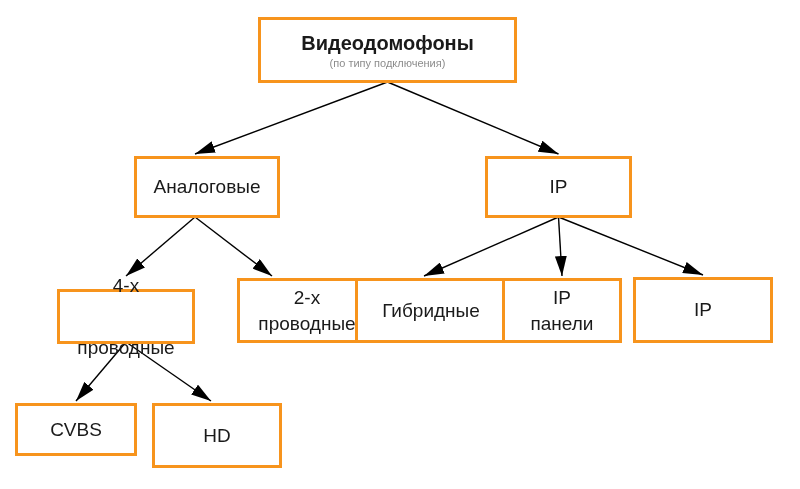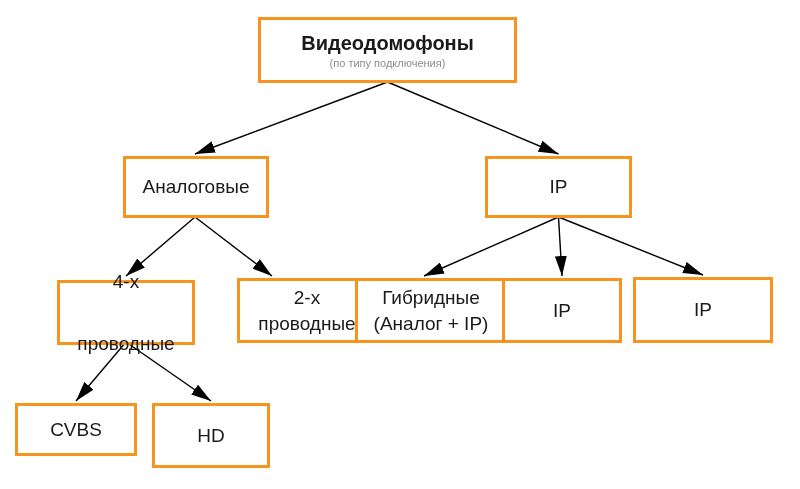--- a/index.html
+++ b/index.html
@@ -38,29 +38,29 @@
     color: var(--title);
     font-size: 19px;
     line-height: 1.32;
   }
   .node span { display: block; }
   .node .t-title { font-weight: bold; font-size: 20px; line-height: 1.3; }
   .node .t-subtitle { color: var(--subtitle); font-size: 11px; line-height: 1.3; }
 
   
   .n-root      { left: 258px; top: 17px;  width: 259px; height: 66px; }
-  .n-analog    { left: 123px; top: 156px; width: 146px; height: 62px; }
+  .n-analog    { left: 134px; top: 156px; width: 146px; height: 62px; }
   .n-ip        { left: 485px; top: 156px; width: 147px; height: 62px; }
-  .n-four-wire { left: 57px;  top: 280px; width: 138px; height: 65px; gap: 36px; }
+  .n-four-wire { left: 57px;  top: 289px; width: 138px; height: 55px; gap: 36px; }
   .n-two-wire  { left: 202px; top: 278px; width: 140px; height: 65px; margin-left: 35px; }
   .n-hybrid    { left: 355px; top: 278px; width: 152px; height: 65px; }
   .n-ip-panels { left: 502px; top: 278px; width: 120px; height: 65px; }
   .n-ip-full   { left: 633px; top: 277px; width: 140px; height: 66px; }
   .n-cvbs      { left: 15px;  top: 403px; width: 122px; height: 53px; }
-  .n-hd        { left: 152px; top: 403px; width: 118px; height: 65px; }
+  .n-hd        { left: 152px; top: 403px; width: 130px; height: 65px; }
 </style>
 </head>
 <body>
 
 <div class="canvas" id="diagram">
 
   <svg class="edges" id="edges-svg" width="800" height="489" viewBox="0 0 800 489" xmlns="http://www.w3.org/2000/svg">
     <defs>
       <marker id="arrowhead" viewBox="0 0 10 6" refX="10" refY="3" markerWidth="20" markerHeight="12" orient="auto" markerUnits="userSpaceOnUse">
         <path class="head" d="M0,0 L10,3 L0,6 Z"></path>
@@ -95,25 +95,25 @@
     <span>проводные</span>
   </div>
 
   <div class="node n-two-wire">
     <span>2-х</span>
     <span>проводные</span>
   </div>
 
   <div class="node n-hybrid">
     <span>Гибридные</span>
-    <span>(Аналог + IP)</span>
   </div>
 
   <div class="node n-ip-panels">
     <span>IP</span>
+    <span>панели</span>
   </div>
 
   <div class="node n-ip-full">
     <span>IP</span>
   </div>
 
   <div class="node n-cvbs">
     <span>CVBS</span>
   </div>
 

